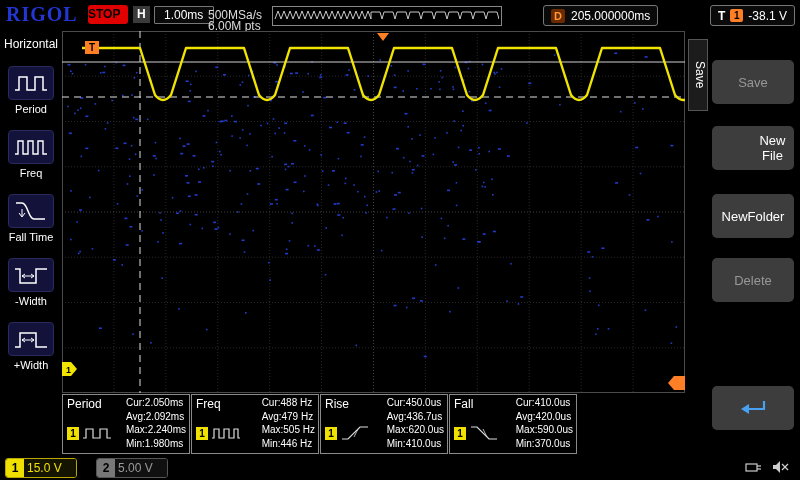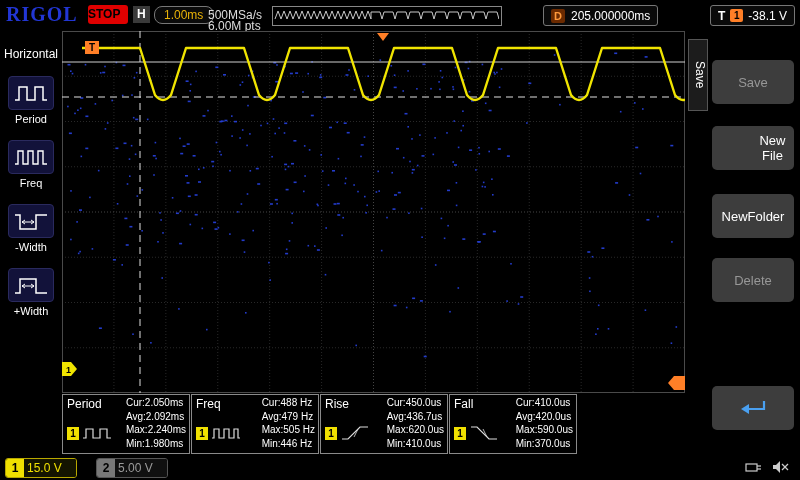--- a/index.html
+++ b/index.html
@@ -7,39 +7,39 @@
          font-family:"Liberation Sans",sans-serif;-webkit-font-smoothing:antialiased;}
 
   
   .topbar{position:absolute;left:0;top:0;width:800px;height:31px;background:#000;}
   .logo{position:absolute;left:6px;top:3px;font-size:20px;font-weight:bold;color:#2236d4;
         letter-spacing:1px;font-family:"Liberation Serif",serif;}
   .stop{position:absolute;left:88px;top:5px;width:40px;height:19px;background:#e00000;color:#000000;
         font-weight:bold;font-size:12px;text-align:left;line-height:19px;border-radius:3px;}
   .hgroup{position:absolute;left:133px;top:5px;height:19px;display:flex;align-items:center;gap:4px;}
   .hlabel{background:#3a3a3a;color:#fff;font-weight:bold;font-size:12px;height:17px;line-height:17px;padding:0 4px;}
-  .hval{border:1px solid #777;border-radius:8px;background:#0a0a0a;color:#eab308;font-size:12px;
+  .hval{border:1px solid #777;border-radius:1px;background:#0a0a0a;color:#ffffff;font-size:12px;
         height:16px;line-height:16px;padding:0 7px;min-width:44px;text-align:center;}
   .srate{position:absolute;left:208px;top:10px;color:#ddd;font-size:12px;line-height:11px;}
   .preview{position:absolute;left:272px;top:6px;width:228px;height:18px;border:1px solid #888;background:#000;}
   .dgroup{position:absolute;left:543px;top:5px;height:19px;display:flex;align-items:center;gap:6px;
           border:1px solid #777;border-radius:3px;background:#0a0a0a;padding:0 7px;}
   .dlabel{background:#6b2a00;color:#ff9a3c;font-weight:bold;font-size:11px;height:14px;line-height:14px;
           padding:0 3px;border-radius:2px;}
   .dval{color:#fff;font-size:12px;}
   .tgroup{position:absolute;right:5px;top:5px;height:19px;display:flex;align-items:center;gap:5px;
           border:1px solid #777;border-radius:3px;background:#0a0a0a;padding:0 7px;}
   .tlabel{color:#fff;font-weight:bold;font-size:12px;}
   .tchip{background:#ff7f27;color:#000;font-weight:bold;font-size:10px;width:13px;height:13px;
          text-align:center;line-height:13px;border-radius:2px;}
   .tval{color:#fff;font-size:12px;}
 
   
   .leftmenu{position:absolute;left:0;top:31px;width:62px;height:424px;background:#000;}
-  .menutitle{color:#fff;font-size:12px;text-align:center;margin-top:16px;}
+  .menutitle{color:#fff;font-size:12px;text-align:center;margin-top:6px;}
   .mitem{display:flex;flex-direction:column;align-items:center;margin-top:15px;cursor:pointer;}
   .micon{width:44px;height:32px;background:#12123a;border:1px solid #2a2a5e;border-radius:4px;
          display:flex;align-items:center;justify-content:center;}
   .mlabel{color:#fff;font-size:11px;margin-top:3px;white-space:nowrap;}
 
   
   .display{position:absolute;left:62px;top:31px;width:623px;height:362px;background:#000;}
   .display svg{display:block;}
 
   
@@ -122,20 +122,29 @@
     <div class="mitem">
       <div class="micon">
         <svg width="36" height="24" viewBox="0 0 36 24">
             <path d="M2,19 h3 v-13 h5 v13 h5 v-13 h5 v13 h5 v-13 h5 v13 h4" fill="none" stroke="#fff" stroke-width="1.4"></path>
           </svg>
       </div>
       <div class="mlabel">Freq</div>
     </div>
 
 
+    <div class="mitem">
+      <div class="micon">
+        <svg width="36" height="24" viewBox="0 0 36 24">
+            <path d="M3,4 h6 C15,4 15,20 21,20 h11" fill="none" stroke="#fff" stroke-width="1.5"></path>
+            <path d="M9,10 v7 m-3,-3 l3,4 l3,-4" fill="none" stroke="#fff" stroke-width="1"></path>
+          </svg>
+      </div>
+      <div class="mlabel">Fall Time</div>
+    </div>
 
     <div class="mitem">
       <div class="micon">
         <svg width="36" height="24" viewBox="0 0 36 24">
             <path d="M2,6 h5 v14 h16 v-14 h11" fill="none" stroke="#fff" stroke-width="1.5"></path>
             <path d="M9,13 h12 m-12,0 l3,-2 m-3,2 l3,2 m9,-2 l-3,-2 m3,2 l-3,2" fill="none" stroke="#fff" stroke-width="1"></path>
           </svg>
       </div>
       <div class="mlabel">-Width</div>
     </div>

